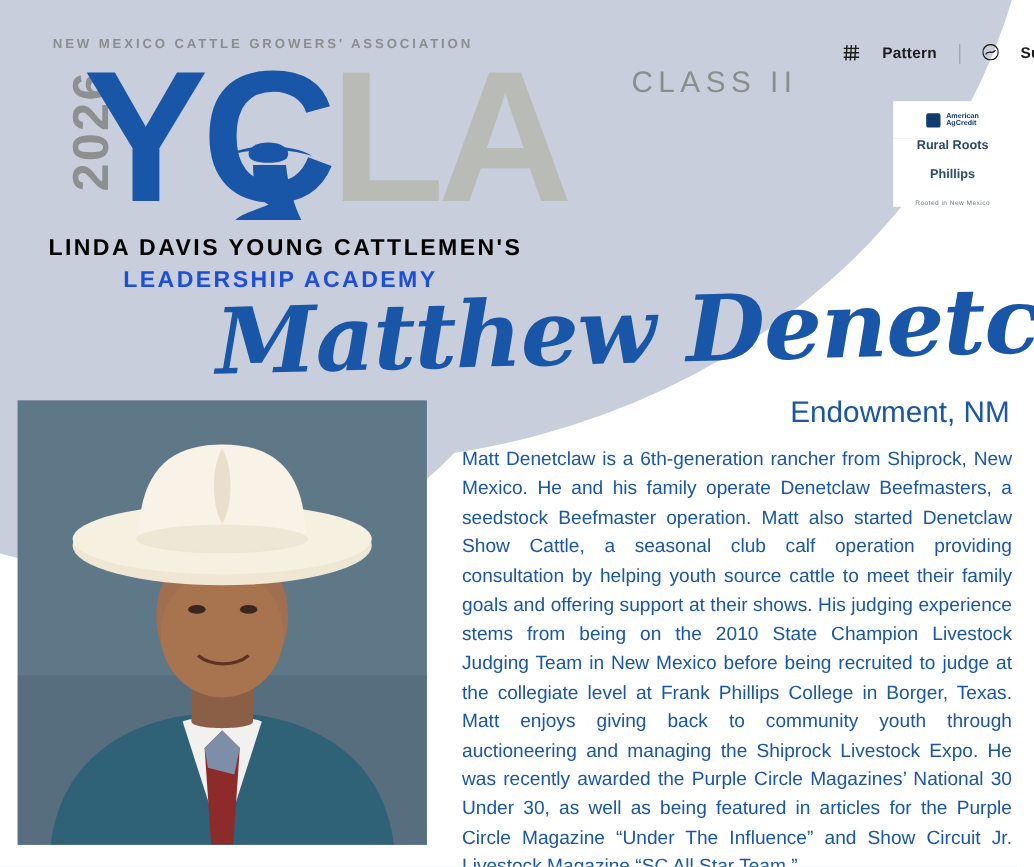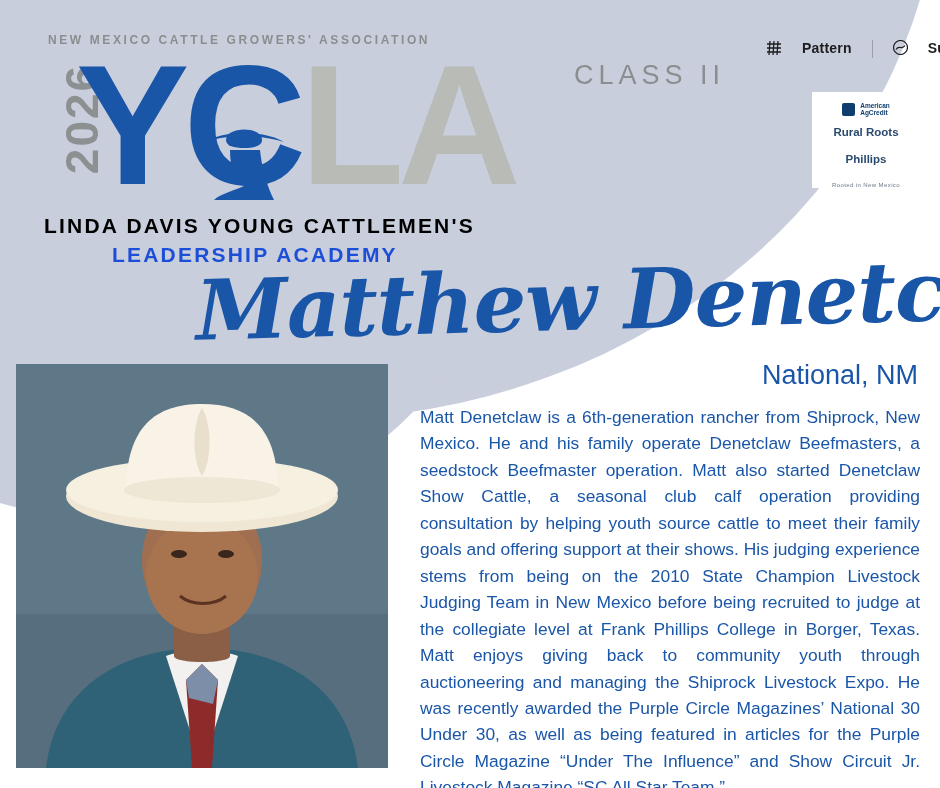--- a/index.html
+++ b/index.html
@@ -177,21 +177,21 @@
   </span>
 </div>
 
 <div class="rural">
   <div class="l1">Rural Roots</div>
   <div class="l1">Phillips</div>
   <div class="l2">Rooted in New Mexico</div>
 </div>
 
 <div class="name-script">Matthew Denetclaw</div>
-<div class="location">National, NM</div>
+<div class="location">Endowment, NM</div>
 
 <div class="portrait">
   <svg width="372" height="404" viewBox="0 0 372 404">
     <rect width="372" height="404" fill="#5f7888"></rect>
     <rect y="250" width="372" height="154" fill="#566e7d"></rect>
 
     <path d="M30 404 C40 320, 110 284, 186 284 C262 284, 332 320, 342 404 Z" fill="#2f6277"></path>
 
     <path d="M150 292 L186 404 L222 292 C210 286, 162 286, 150 292 Z" fill="#f2f1ef"></path>
 

